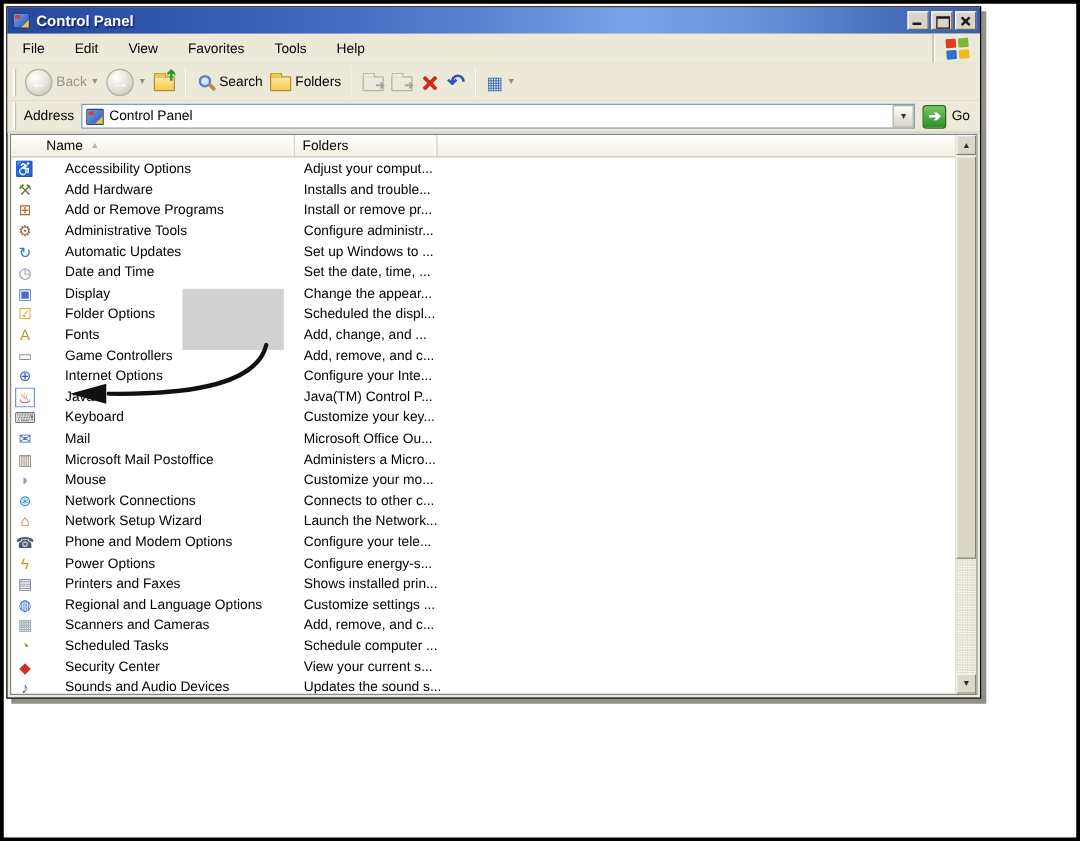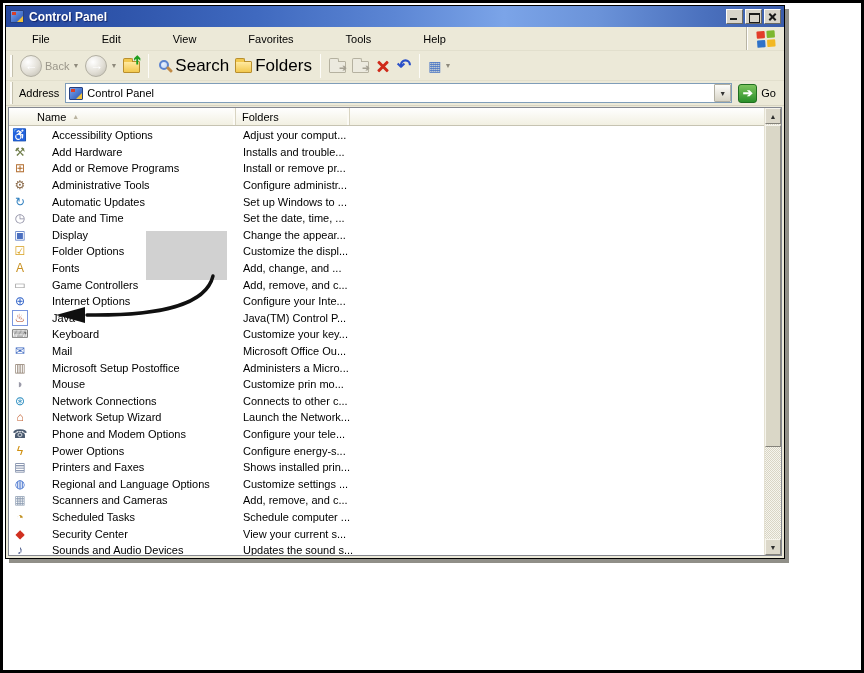--- a/index.html
+++ b/index.html
@@ -22,34 +22,34 @@
 
   
   .cp-icon { width:14px; height:13px; position:relative; background:linear-gradient(135deg,#7ea3e8 0%,#4a77cf 55%,#2f56a8 100%);
              border:1px solid #27407e; border-radius:1px; flex:0 0 14px; }
   .cp-icon::before { content:""; position:absolute; left:1px; top:1px; width:4px; height:3px; background:#d8402a; }
   .cp-icon::after { content:""; position:absolute; right:0; bottom:0; width:0; height:0;
                     border-left:6px solid transparent; border-bottom:6px solid #f2c23a; }
 
   
   .menubar { height:24px; flex:0 0 24px; display:flex; align-items:stretch; background:#ece9d8; border-bottom:1px solid #e2dfcd; }
-  .menu-item { padding:0 26px; display:flex; align-items:center; font-size:11px; color:#000; }
+  .menu-item { padding:0 12px; display:flex; align-items:center; font-size:11px; color:#000; }
   .menu-fill { flex:1; }
   .logo-box { width:38px; border-left:1px solid #b8b4a4; box-shadow:inset 1px 0 0 #fff; display:flex; align-items:center; justify-content:center; background:#ece9d8; }
 
   
   .toolbar { height:30px; flex:0 0 30px; display:flex; align-items:center; background:#ece9d8; border-bottom:1px solid #e2dfcd; padding:0 4px; }
   .grip { width:3px; height:22px; border-left:2px solid #fdfcf8; border-right:1px solid #c5c1ae; margin:0 4px 0 0; }
   .tb-sep { width:1px; height:24px; background:#c9c5b2; border-right:1px solid #fdfcf8; margin:0 5px; }
   .tb-btn { display:flex; align-items:center; gap:3px; padding:2px 3px; }
   .circle-btn { width:22px; height:22px; border-radius:50%; border:1px solid #b2afa2; color:#fff;
     background:radial-gradient(circle at 35% 30%, #ffffff 0%, #e2dfd6 55%, #bdbaae 100%);
     display:flex; align-items:center; justify-content:center; font-size:13px; font-weight:bold; line-height:1; }
   .dim-label { font-size:11px; color:#9a968a; }
-  .tb-label { font-size:17px; color:#000; }
+  .tb-label { font-size:11px; color:#000; }
   .caret { font-size:7px; color:#8e8a7c; line-height:1; }
   .folder { width:17px; height:12px; background:linear-gradient(#ffe9a0,#f2c84e); border:1px solid #b98f2d; border-radius:1px; position:relative; margin-top:3px; }
   .folder::before { content:""; position:absolute; top:-4px; left:-1px; width:8px; height:3px; background:#f2c84e; border:1px solid #b98f2d; border-bottom:none; border-radius:2px 2px 0 0; }
   .folder.ghost { background:#eceadf; border-color:#b5b1a0; }
   .folder.ghost::before { background:#eceadf; border-color:#b5b1a0; }
   .up-overlay { position:absolute; right:-3px; top:-8px; font-size:12px; font-weight:bold; transform:rotate(-90deg); }
   .ghost-arrow { position:absolute; right:-2px; bottom:-1px; font-size:9px; color:#a5a193; font-weight:bold; }
   .mag { width:10px; height:10px; border:2px solid #5b83cf; border-radius:50%; position:relative; margin:0 3px 2px 2px; background:radial-gradient(circle at 35% 35%, #eaf2ff, #bcd2f2); }
   .mag::after { content:""; position:absolute; width:7px; height:3px; background:#c08a46; border-radius:1px; transform:rotate(45deg); right:-6px; bottom:-3px; }
   .x-icon { position:relative; width:16px; height:16px; }
@@ -264,21 +264,21 @@
       <span class="fname">Display</span>
     </span>
     <span class="cell-comment">Change the appear...</span>
   </div>
 
   <div class="row">
     <span class="cell-name">
       <span class="ficon glyph-icon" style="color: rgb(216, 160, 32);">☑</span>
       <span class="fname">Folder Options</span>
     </span>
-    <span class="cell-comment">Customize the displ...</span>
+    <span class="cell-comment">Scheduled the displ...</span>
   </div>
 
   <div class="row">
     <span class="cell-name">
       <span class="ficon glyph-icon" style="color: rgb(200, 144, 32);">A</span>
       <span class="fname">Fonts</span>
     </span>
     <span class="cell-comment">Add, change, and ...</span>
   </div>
 
@@ -318,31 +318,31 @@
     <span class="cell-name">
       <span class="ficon glyph-icon" style="color: rgb(58, 102, 192);">✉</span>
       <span class="fname">Mail</span>
     </span>
     <span class="cell-comment">Microsoft Office Ou...</span>
   </div>
 
   <div class="row">
     <span class="cell-name">
       <span class="ficon glyph-icon" style="color: rgb(138, 122, 106);">▥</span>
-      <span class="fname">Microsoft Setup Postoffice</span>
+      <span class="fname">Microsoft Mail Postoffice</span>
     </span>
     <span class="cell-comment">Administers a Micro...</span>
   </div>
 
   <div class="row">
     <span class="cell-name">
       <span class="ficon glyph-icon" style="color: rgb(154, 154, 168);">◗</span>
       <span class="fname">Mouse</span>
     </span>
-    <span class="cell-comment">Customize prin mo...</span>
+    <span class="cell-comment">Customize your mo...</span>
   </div>
 
   <div class="row">
     <span class="cell-name">
       <span class="ficon glyph-icon" style="color: rgb(47, 143, 192);">⊛</span>
       <span class="fname">Network Connections</span>
     </span>
     <span class="cell-comment">Connects to other c...</span>
   </div>
 

